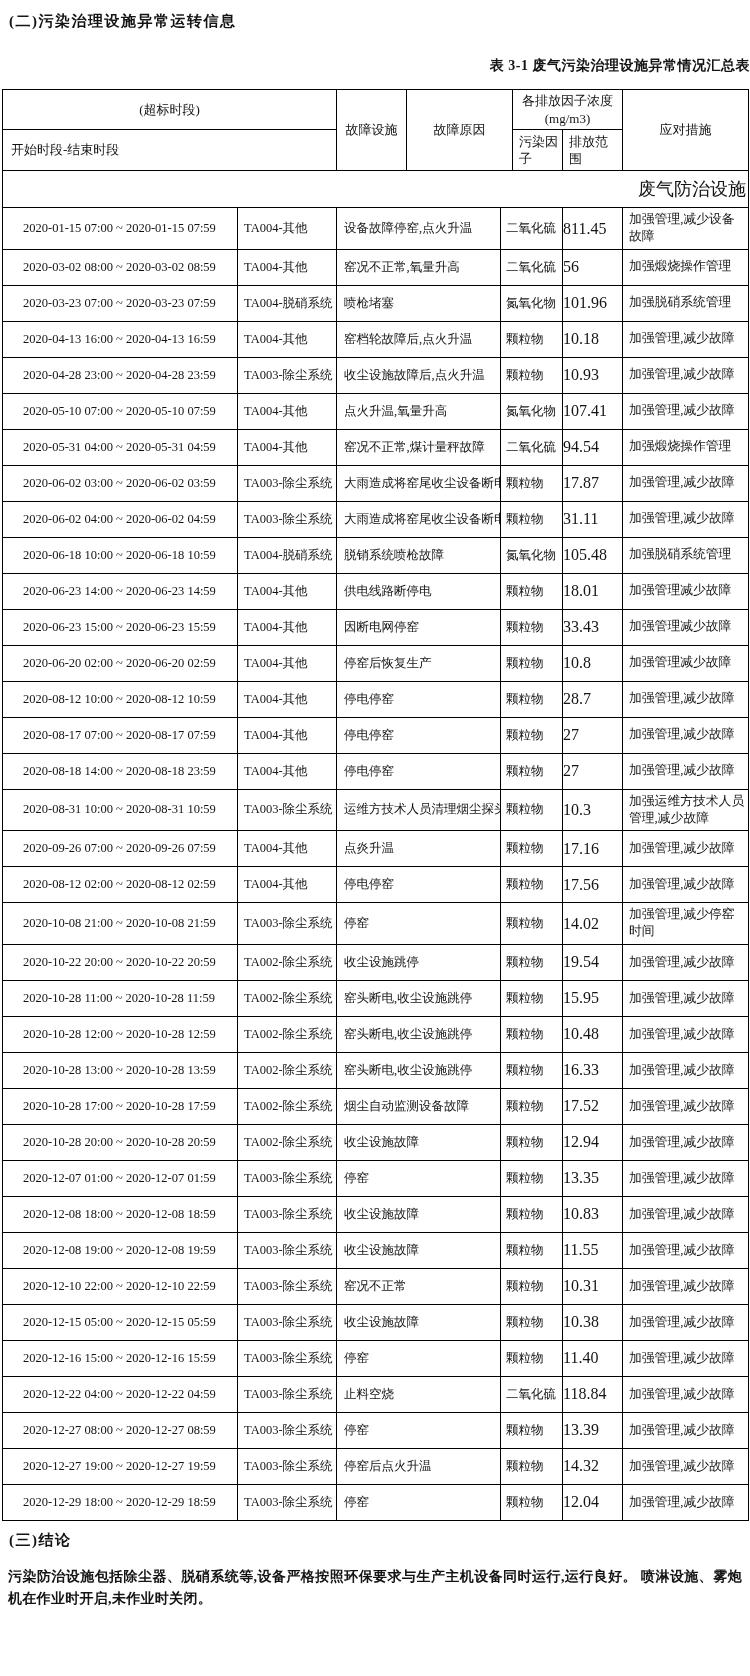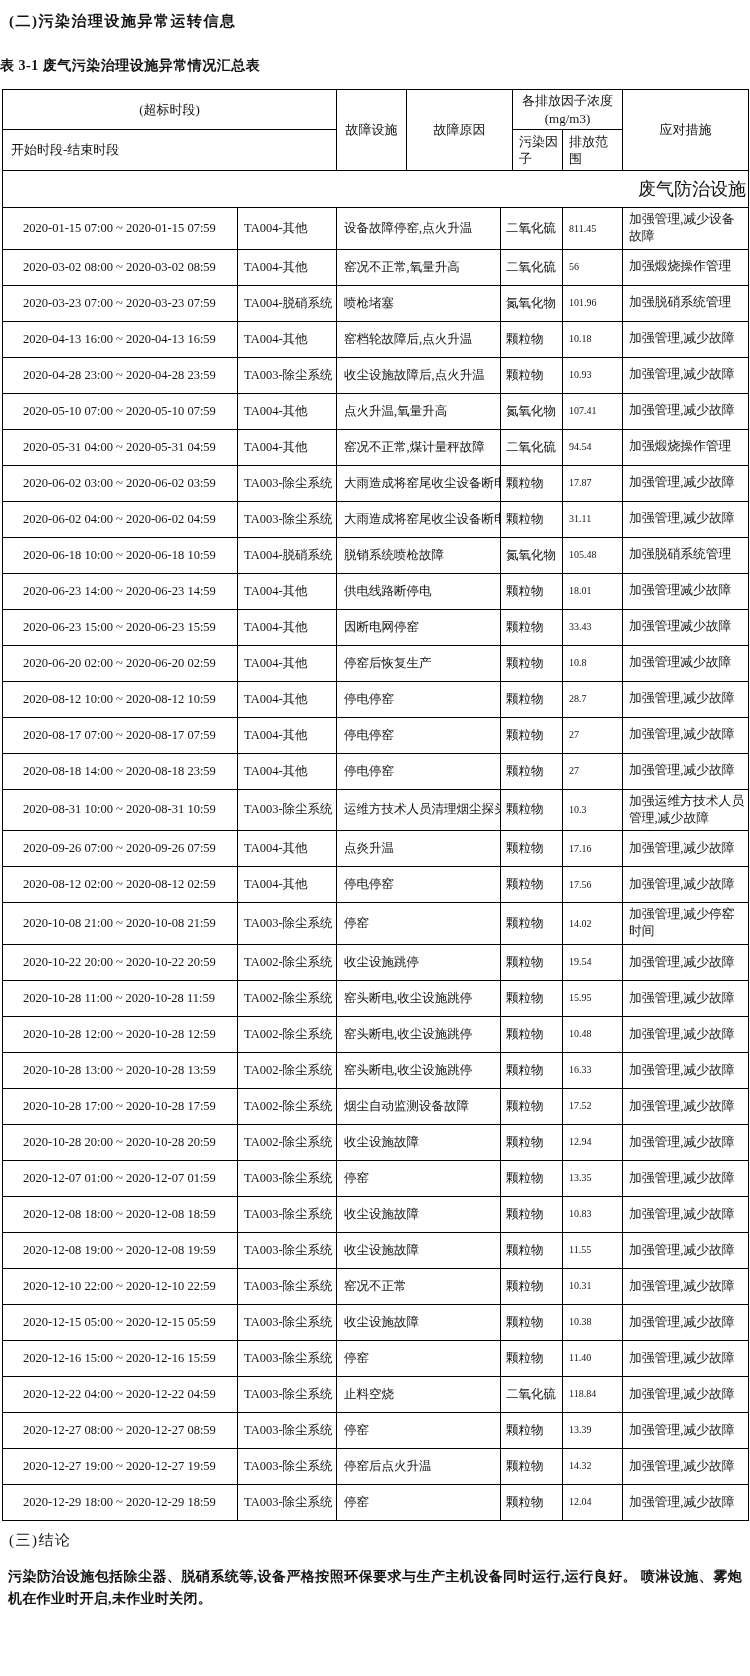--- a/index.html
+++ b/index.html
@@ -12,21 +12,21 @@
   }
   .page { padding: 6px 0 24px 0; }
 
   .sec-heading {
     font-size: 15px;
     font-weight: bold;
     margin: 6px 0 0 9px;
     letter-spacing: 1.5px;
   }
   .tbl-title {
-    text-align: left;
+    text-align: right;
     font-size: 14px;
     font-weight: bold;
     margin: 26px 0 14px 0;
     letter-spacing: 0.5px;
   }
 
   table {
     border-collapse: collapse;
     table-layout: fixed;
     width: 746px;
@@ -53,26 +53,26 @@
   tr.section-row td {
     text-align: right;
     height: 37px;
     font-size: 18px;
     padding: 2px;
   }
   td.c-period   { font-size: 12.5px; white-space: nowrap; padding-left: 20px; }
   td.c-facility { font-size: 12.5px; white-space: nowrap; padding-left: 6px; }
   td.c-reason   { font-size: 12.5px; white-space: nowrap; padding-left: 7px; }
   td.c-factor   { font-size: 12.5px; white-space: nowrap; padding-left: 5px; }
-  td.c-value    { font-size: 10px;   white-space: nowrap; padding-left: 6px; }
+  td.c-value    { font-size: 16px;   white-space: nowrap; padding-left: 0; }
   td.c-measure  { font-size: 12.8px; padding: 3px 2px 3px 6px; word-break: break-all; }
 
   .conclusion-heading {
     font-size: 15px;
-    font-weight: normal;
+    font-weight: bold;
     margin: 10px 0 0 9px;
     letter-spacing: 1.5px;
   }
   .conclusion-text {
     font-size: 14px;
     font-weight: bold;
     margin: 16px 8px 0 8px;
     line-height: 1.6;
     letter-spacing: 0.3px;
     text-align: justify;

